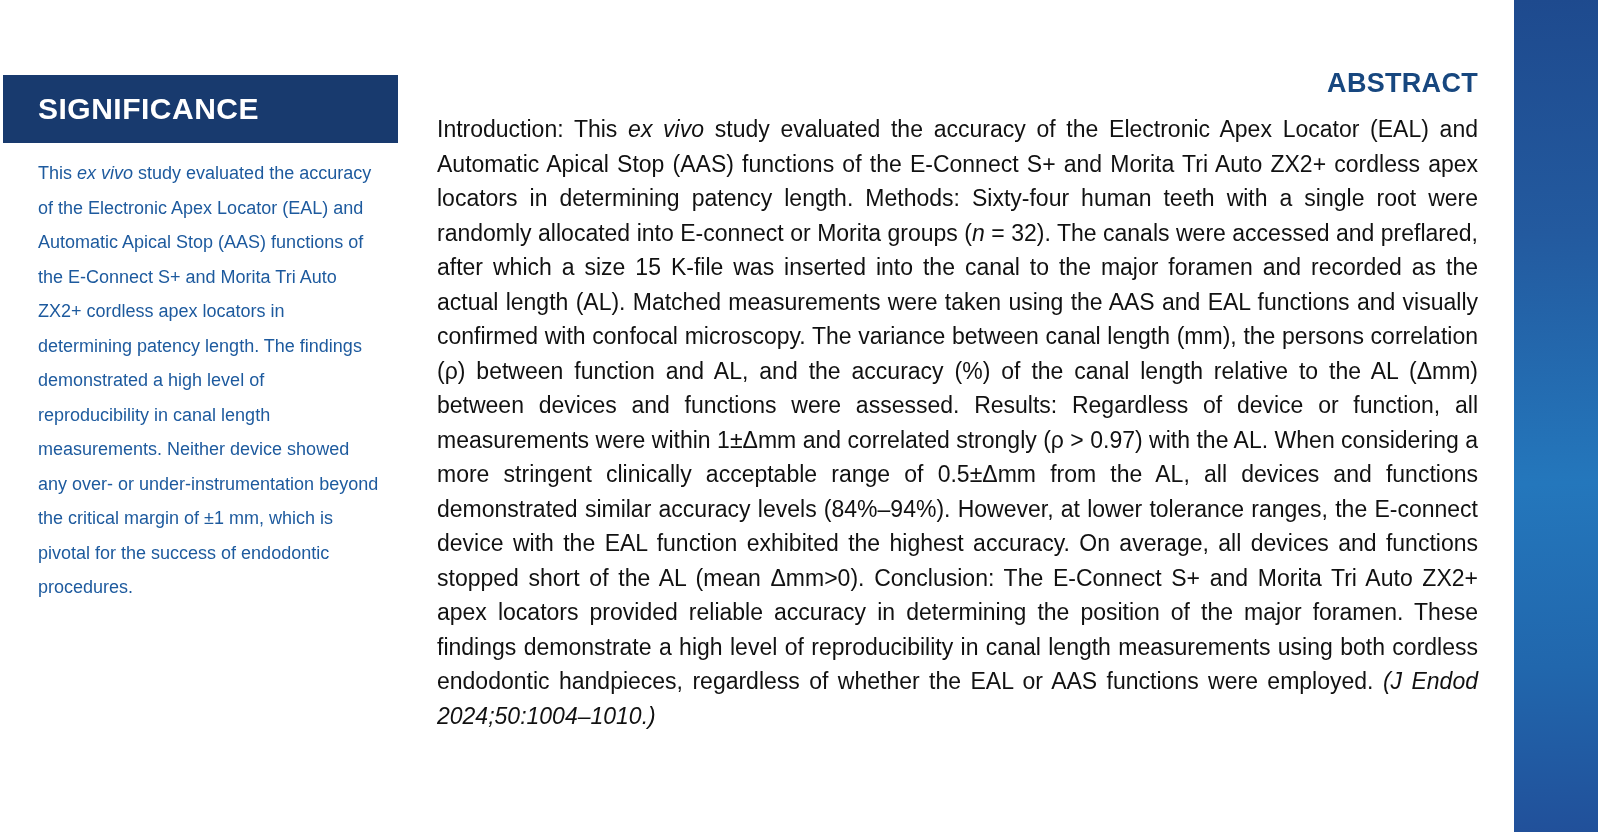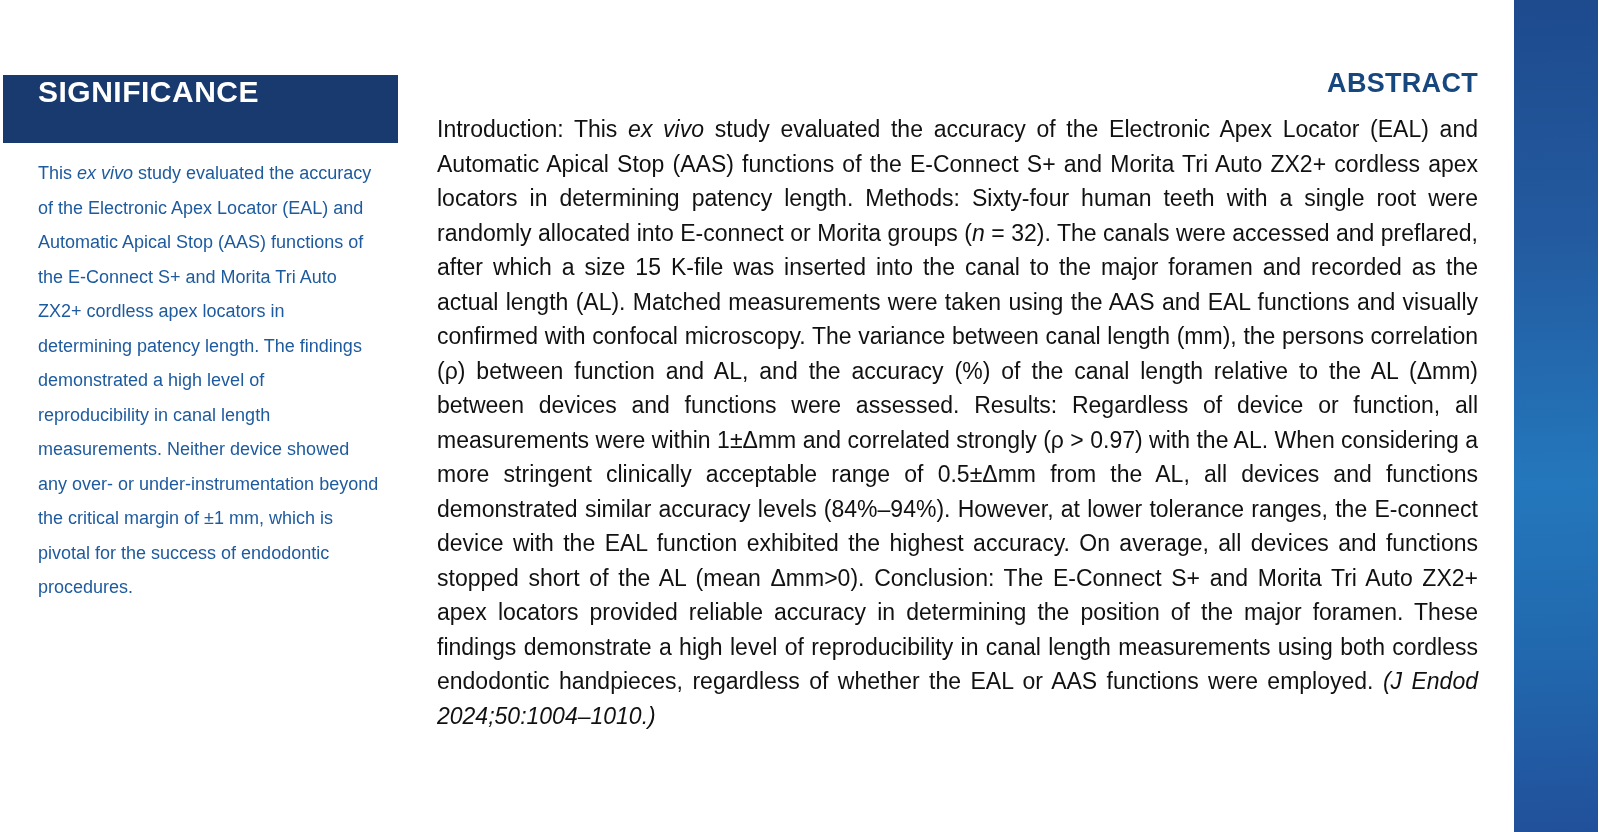--- a/index.html
+++ b/index.html
@@ -27,20 +27,21 @@
   
   .sig-header {
     position: absolute;
     left: 3px;
     top: 75px;
     width: 360px;
     height: 68px;
     background: #183a6e;
     color: #ffffff;
     display: flex;
+    align-items: center;
     padding-left: 35px;
     font-size: 30px;
     font-weight: 700;
     letter-spacing: 0.5px;
   }
   .sig-body {
     position: absolute;
     left: 38px;
     top: 156px;
     width: 341px;

